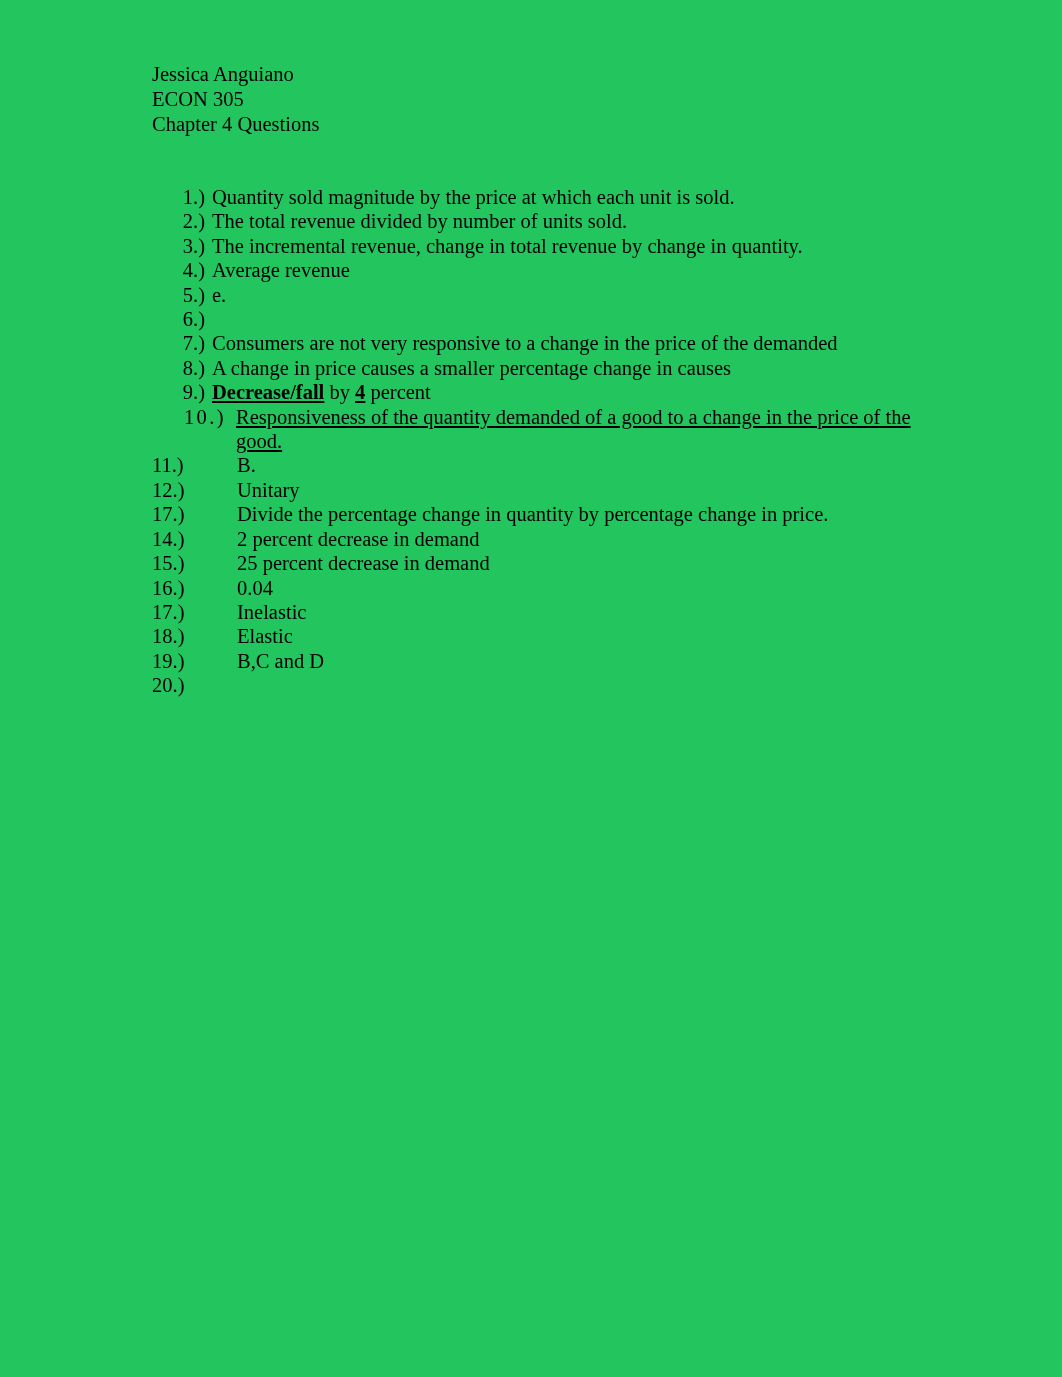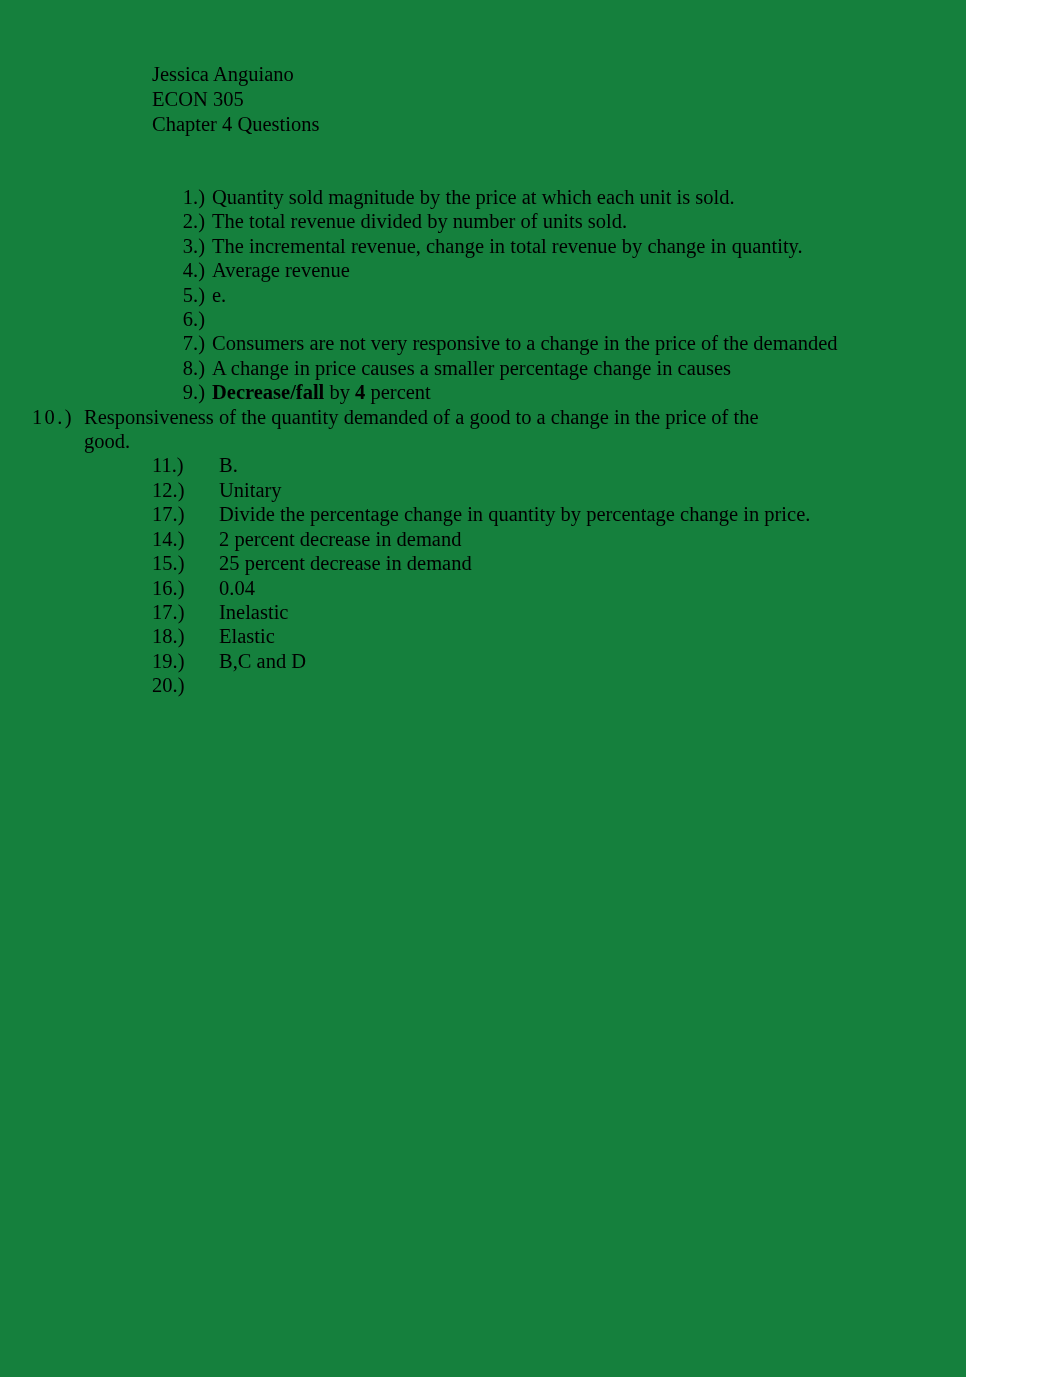--- a/index.html
+++ b/index.html
@@ -10,23 +10,23 @@
   }
   body {
     width: 1062px;
     height: 1377px;
     font-family: "Liberation Serif", "DejaVu Serif", serif;
     color: #000000;
     -webkit-font-smoothing: antialiased;
   }
   .page {
     position: relative;
-    width: 966px;
+    width: 1062px;
     height: 1377px;
-    background: #15803d;
+    background: #22c55e;
     box-sizing: border-box;
   }
 
   
   .doc-header {
     position: absolute;
     left: 152px;
     top: 62px;
     font-size: 20.5px;
     line-height: 25.2px;
@@ -62,56 +62,60 @@
     box-sizing: border-box;
     white-space: pre;
   }
   .ans-row.grp-a .txt {
     flex: 1 1 auto;
     max-width: 682px;
   }
 
   
   .ans-row.grp-b {
+    padding-left: 152px;
   }
   .ans-row.grp-b .num {
     width: 60px;
     flex: 0 0 60px;
     text-align: right;
     padding-right: 0px;
     box-sizing: border-box;
     letter-spacing: 2.4px;
     white-space: pre;
     margin-left: 14px;
   }
   .ans-row.grp-b .txt {
     flex: 1 1 auto;
     max-width: 698px;
     padding-left: 10px;
     text-indent: 0;
+    text-decoration: underline;
   }
 
   
   .ans-row.grp-c {
     padding-left: 152px;
+    gap: 18px;
   }
   .ans-row.grp-c .num {
     width: 67px;
     flex: 0 0 67px;
     text-align: left;
     box-sizing: border-box;
     white-space: pre;
   }
   .ans-row.grp-c .txt {
     flex: 1 1 auto;
     max-width: 700px;
   }
 
   .bold {
     font-weight: bold;
+    text-decoration: underline;
   }
 </style>
 </head>
 <body>
 
 <div class="page">
 
   <div class="doc-header">
     <div>Jessica Anguiano</div>
     <div>ECON 305</div>

